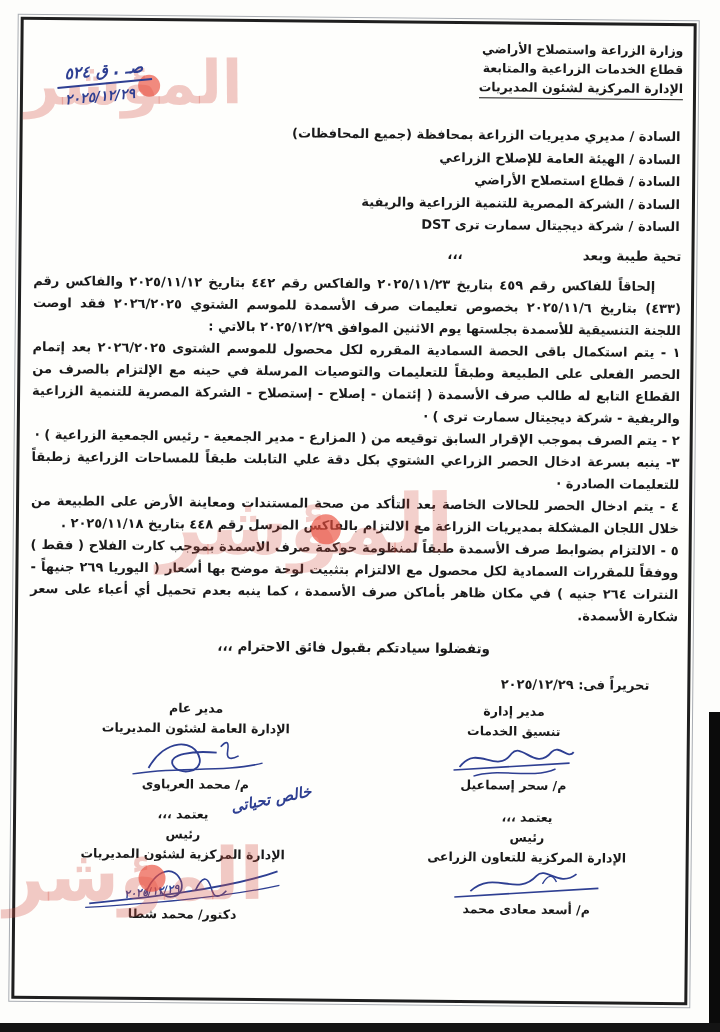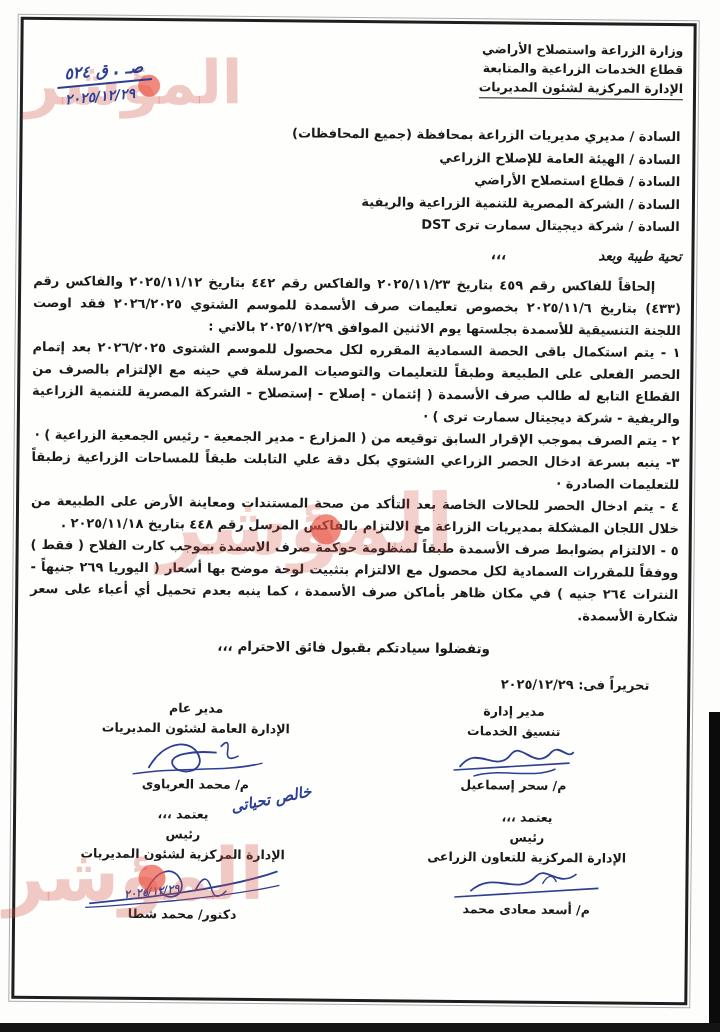--- a/index.html
+++ b/index.html
@@ -21,21 +21,21 @@
   .hdr{font-size:12.5px;font-weight:bold;line-height:19px;text-align:right;}
   .hdr .u{display:inline-block;border-bottom:1.5px solid #1a1a1a;padding-bottom:1px;}
   
   .hand{color:#2e3f92;font-style:italic;font-weight:bold;direction:rtl;}
   .hand-note{position:absolute;left:34px;top:40px;z-index:4;text-align:center;transform:rotate(-6deg);}
   .hand-note .l1{font-size:16px;letter-spacing:4px;border-bottom:2px solid #2e3f92;padding:0 8px 3px;}
   .hand-note .l2{font-size:14px;margin-top:3px;transform:translateX(-6px);}
   
   .recips{margin:26px 2px 0 0;font-size:13px;font-weight:bold;line-height:22.5px;}
   .greeting{margin-top:9px;font-size:13.5px;font-weight:bold;}
-  .greeting .txt{margin-left:92px;font-style:italic;}
+  .greeting .txt{margin-left:120px;}
   
   .para{margin:12px 0 0;font-size:13px;font-weight:bold;line-height:22px;
         text-align:justify;text-align-last:right;text-indent:26px;}
   .item{margin:0;font-size:13px;font-weight:bold;line-height:22px;text-align:justify;text-align-last:right;}
   .closing{margin-top:14px;font-size:13.5px;font-weight:bold;text-align:center;}
   .dateline{margin:20px 28px 0 0;font-size:13px;font-weight:bold;}
   
   .sigrow{display:flex;justify-content:space-between;direction:rtl;}
   .row1{margin-top:10px;padding:0 48px 0 52px;}
   .row2{margin-top:10px;padding:0 34px 0 40px;}

